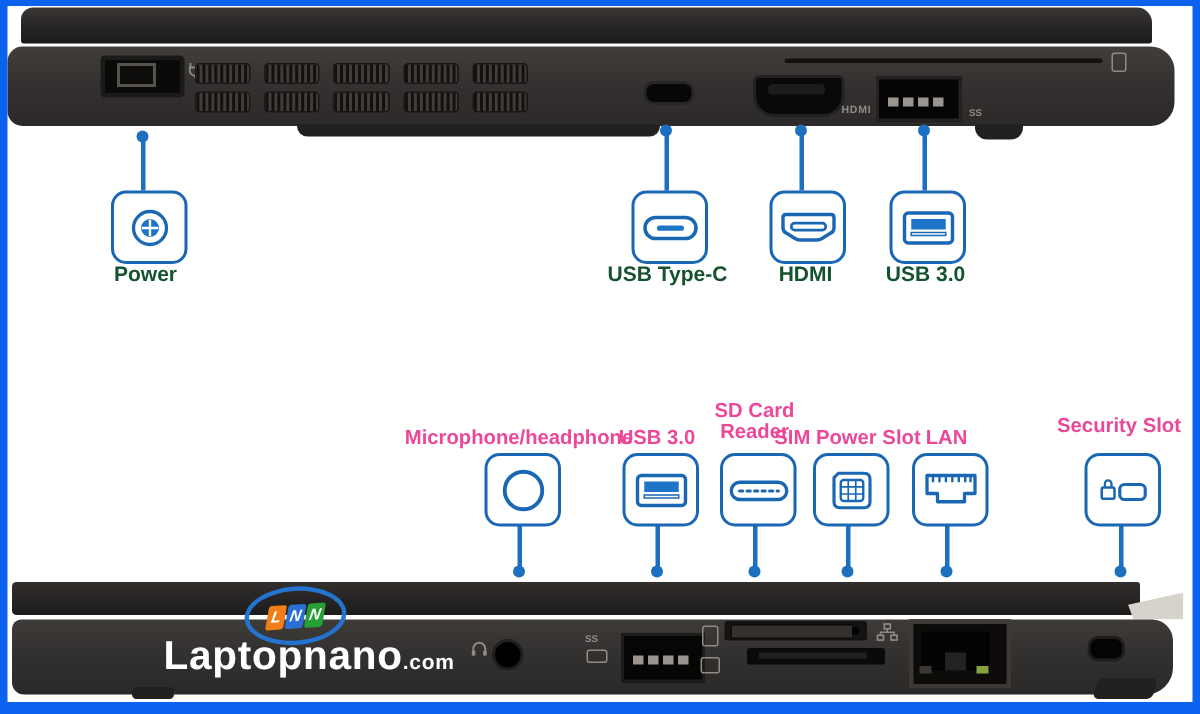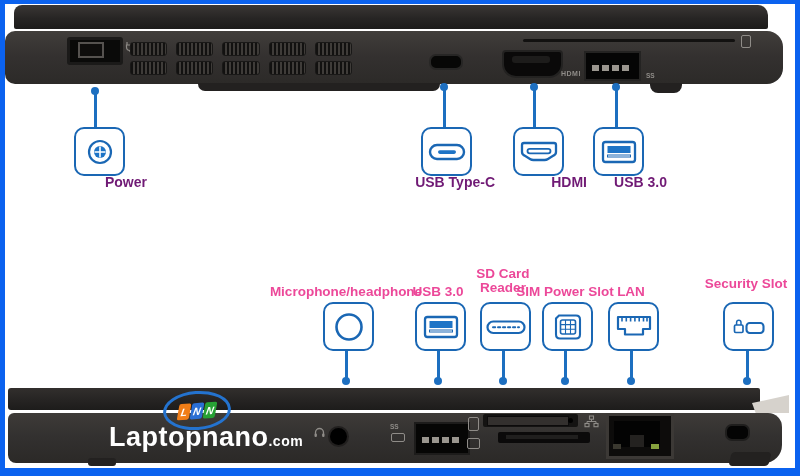--- a/index.html
+++ b/index.html
@@ -60,21 +60,21 @@
   .wm-ring span{display:block;width:12px;height:16px;transform:skewX(-14deg);color:#fff;font-weight:700;font-style:italic;
     font-size:10.5px;line-height:16px;text-align:center;border-radius:2px;}
   .wm-text{position:absolute;left:109px;top:424px;color:#ffffff;font-weight:700;font-size:27px;letter-spacing:0.5px;z-index:8;line-height:1;}
   .wm-text .tld{font-size:14px;font-weight:700;margin-top:20px;}
 
   
   .dot{position:absolute;width:8px;height:8px;border-radius:50%;background:#1d6fc0;z-index:12;}
   .cline{position:absolute;width:2.5px;background:#1d6fc0;z-index:11;}
   .cbox{position:absolute;width:47px;height:45px;border:2.5px solid #1a67b4;border-radius:10px;background:#fff;
     display:flex;align-items:center;justify-content:center;z-index:12;}
-  .clabel{position:absolute;color:#701a75;font-weight:700;font-size:14px;line-height:1.1;text-align:right;z-index:12;}
+  .clabel{position:absolute;color:#14532d;font-weight:700;font-size:14px;line-height:1.1;text-align:center;z-index:12;}
   .clabel-bottom{position:absolute;display:flex;align-items:flex-end;justify-content:center;height:32px;
     color:#ec4899;font-weight:700;font-size:13.5px;line-height:1.08;text-align:center;z-index:12;}
   .nowrap{white-space:nowrap;}
 </style>
 </head>
 <body>
 
 <div class="stage">
 
   <div>

